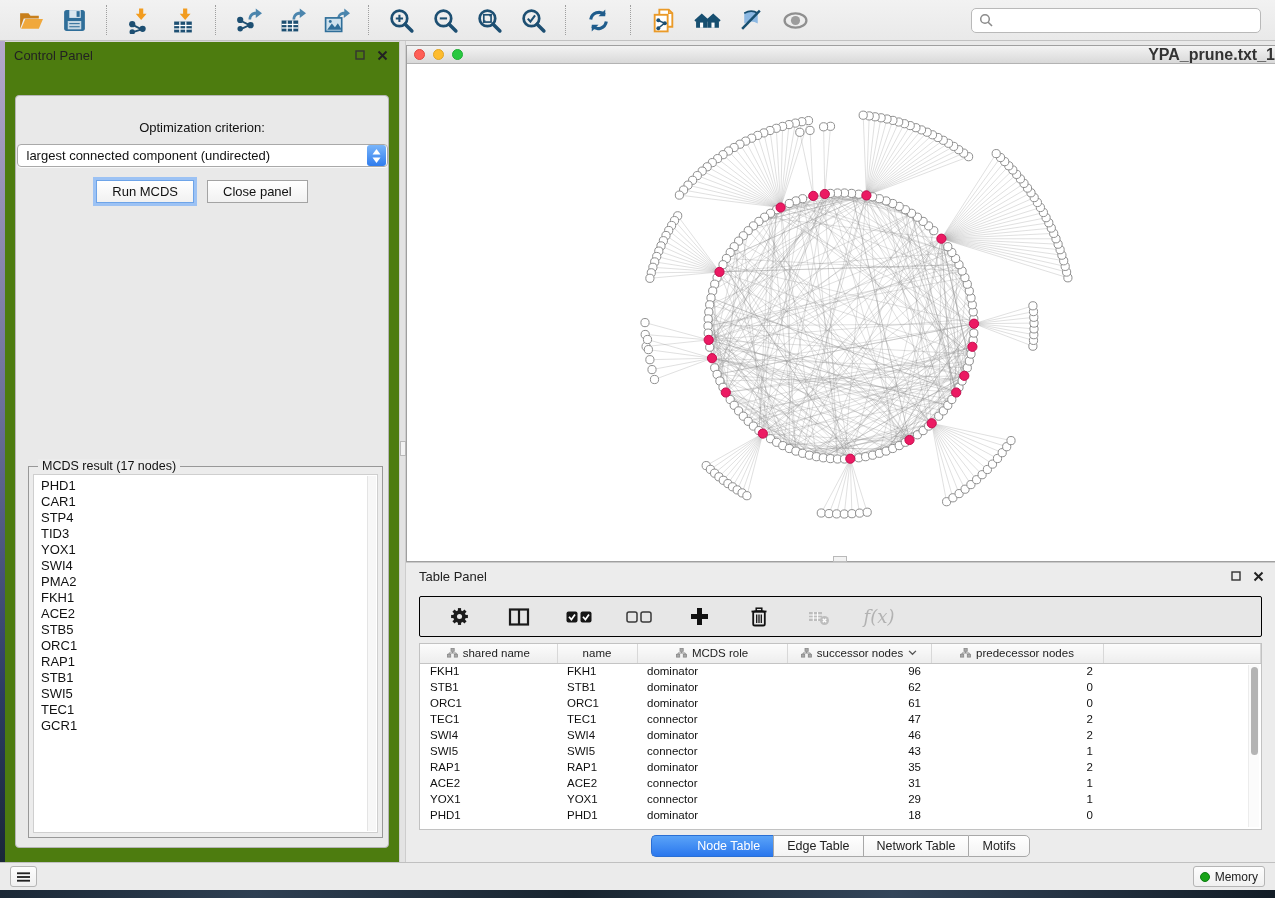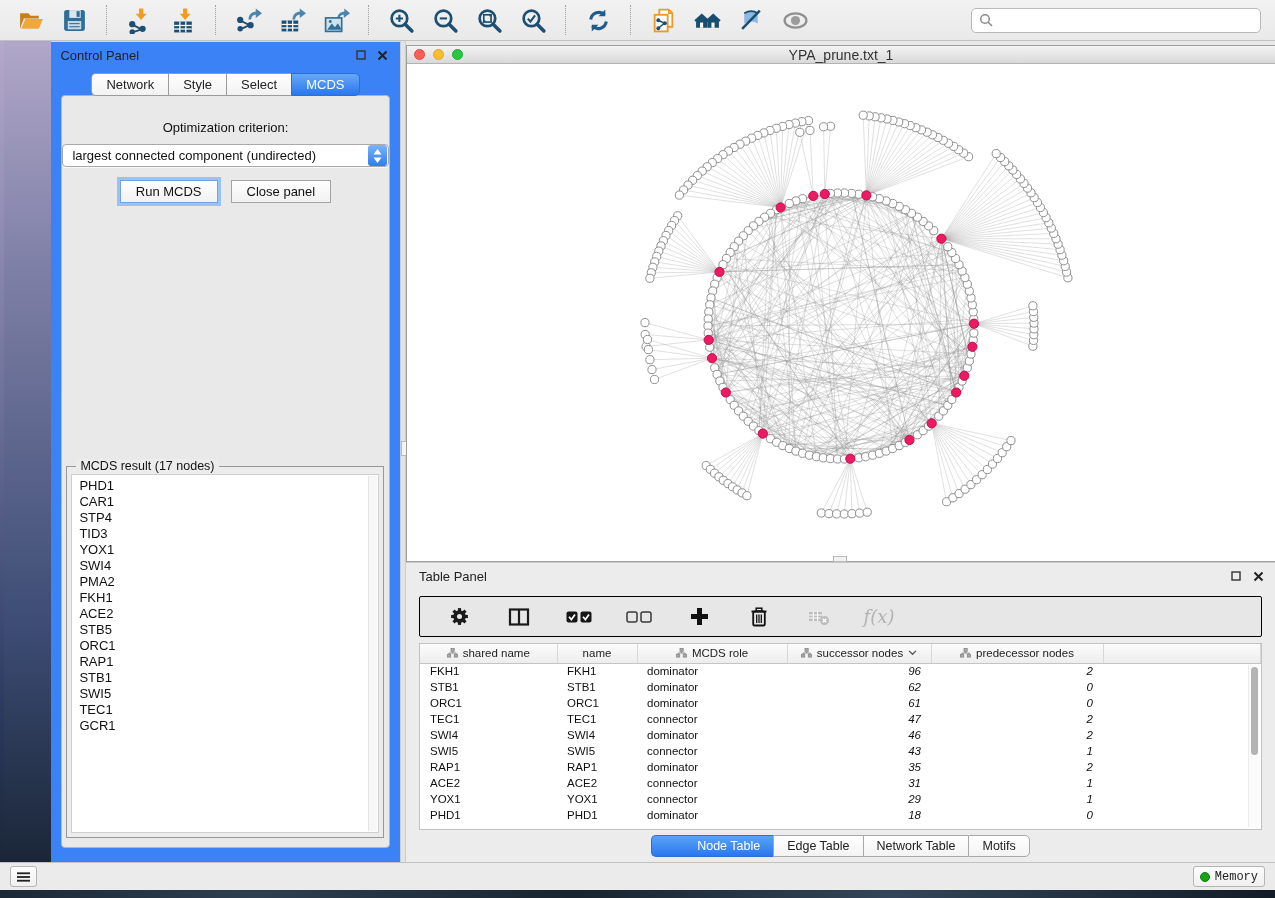--- a/index.html
+++ b/index.html
@@ -21,22 +21,22 @@
   .tspacer { flex:1; }
   .searchbox { width:290px; height:25px; background:#fff; border:1px solid #b9b9b9;
     border-radius:5px; display:flex; align-items:center; padding:0 7px; gap:5px; margin-right:4px; }
   .searchbox input { border:none; outline:none; flex:1; font-size:12px; font-family:"Liberation Sans",sans-serif; }
 
   
   .main { position:absolute; left:0; top:41px; width:1275px; height:821px; display:flex; }
   .wallstrip { width:5px; height:100%; }
 
   
-  .control-panel { width:394px; height:100%; background:#3b82f6; position:relative;
-    border-top:1px solid #d7d7d7;margin-left:47px; }
+  .control-panel { width:394px; height:100%; background:#4d7c0f; position:relative;
+    border-top:1px solid #d7d7d7; }
   .panel-header { height:26px; display:flex; align-items:center; padding:0 9px; }
   .panel-title { font-size:13px; color:#222; }
   .panel-hspacer { flex:1; }
   .ph-icon { width:16px; height:16px; display:flex; align-items:center; justify-content:center;
     cursor:pointer; margin-left:6px; }
   .cp-tabs { position:absolute; top:31px; left:0; width:100%; display:flex; justify-content:center; z-index:2; }
   .cp-tab { height:23px; padding:0 14px; background:linear-gradient(180deg,#ffffff,#f2f2f2);
     border:1px solid #9b9b9b; border-right:none; font-size:13px; display:flex; align-items:center;
     cursor:pointer; color:#222; }
   .cp-tab:first-child { border-radius:5px 0 0 5px; }
@@ -51,21 +51,21 @@
     box-shadow:0 1px 0 rgba(255,255,255,.7); }
   .mac-select .sel-text { flex:1; padding-left:9px; font-size:13px; color:#111; white-space:nowrap; overflow:hidden; }
   .sel-stepper { width:19px; height:21px; border-radius:3px; margin-right:1px;
     background:linear-gradient(180deg,#79b5fa,#2f7ced); display:flex; flex-direction:column;
     align-items:center; justify-content:center; gap:2px; }
   .btn-row { display:flex; justify-content:center; gap:13px; margin-top:13px; }
   .mac-btn { height:23px; padding:0 15px; font-size:13px; font-family:"Liberation Sans",sans-serif;
     background:linear-gradient(180deg,#ffffff,#f1f1f1); border:1px solid #a3a3a3; border-radius:0;
     cursor:pointer; color:#111; }
   .mac-btn.focused { box-shadow:0 0 0 3px rgba(115,173,250,.65); border-color:#6ea4e8; }
-  .groupbox { position:absolute; left:4px; right:5px; bottom:9px; height:372px;
+  .groupbox { position:absolute; left:12px; right:5px; bottom:9px; height:372px;
     border:1px solid #989898; background:#ececec; }
   .group-title { position:absolute; top:-8px; left:9px; background:#ececec; padding:0 4px;
     font-size:12.5px; color:#111; }
   .mcds-list { position:absolute; inset:7px 4px 4px 4px; background:#fff; border:1px solid #cfcfcf;
     overflow:hidden; }
   .mcds-track { position:absolute; top:1px; bottom:1px; right:1px; width:9px; background:#f7f7f7;
     border-left:1px solid #e4e4e4; }
   .mcds-item { font-size:13px; line-height:16px; padding-left:7px; color:#111; }
   .mcds-items { padding-top:3px; }
 
@@ -78,62 +78,62 @@
   
   .right-col { width:869px; height:100%; background:#e9e9e9; position:relative; display:flex; flex-direction:column; }
   .network-window { margin-top:4px; height:517px; border:1px solid #9f9f9f; border-right:none;
     display:flex; flex-direction:column; background:#fff; position:relative; }
   .net-titlebar { height:18px; background:linear-gradient(180deg,#f3f3f3,#d9d9d9);
     border-bottom:1px solid #b3b3b3; display:flex; align-items:center; padding:0 7px; position:relative; }
   .tl { width:11px; height:11px; border-radius:50%; margin-right:8px; cursor:pointer; }
   .tl-red { background:#ff5f57; border:1px solid #e1483f; }
   .tl-yellow { background:#febc2e; border:1px solid #e0a524; }
   .tl-green { background:#28c840; border:1px solid #1eae35; }
-  .net-title { position:absolute; left:0; right:0; text-align:center; font-size:14px; font-weight:normal; color:#333; }
+  .net-title { position:absolute; left:0; right:0; text-align:right; font-size:16px; font-weight:bold; color:#333; }
   .net-canvas { flex:1; background:#fff; position:relative; overflow:hidden; cursor:default; }
   .hsplit-handle { position:absolute; left:427px; top:515px; width:14px; height:6px;
     background:#f3f3f3; border:1px solid #b9b9b9; z-index:5; }
 
   
   .table-panel { flex:1; background:#ececec; border-top:1px solid #c9c9c9; position:relative; }
   .tp-toolbar { margin:7px 13px 0 13px; height:41px; background:#e7e7e7; border:1px solid #000000;
     border-radius:2px; display:flex; align-items:center; padding-left:17px; gap:16px; }
   .tpbtn { width:44px; height:34px; background:transparent; border:none; display:flex;
     align-items:center; justify-content:center; cursor:pointer; }
   .tpbtn.disabled { cursor:default; }
   .fx-label { font-size:18px; font-style:italic; font-family:"DejaVu Serif", serif; color:#b2b2b2; }
   .tablewrap { margin:6px 13px 0 13px; height:187px; border:1px solid #c2c2c2; background:#fff;
     position:relative; overflow:hidden; }
   table.ntable { border-collapse:collapse; width:100%; table-layout:fixed; }
   .ntable th { height:19px; background:linear-gradient(180deg,#fcfcfc,#ededed);
     border-bottom:1px solid #c4c4c4; border-right:1px solid #d8d8d8; font-weight:normal;
     font-size:11.5px; color:#222; text-align:center; overflow:hidden; white-space:nowrap; }
   .ntable th .th-inner { display:flex; align-items:center; justify-content:center; gap:5px; padding:0 4px; }
   .ntable td { height:16px; font-size:11.5px; color:#111; padding:0 10px; white-space:nowrap; overflow:hidden; }
-  .ntable td.num { text-align:right;font-style:italic; }
+  .ntable td.num { text-align:right; }
   .col-shared { width:137px; } .col-name { width:80px; } .col-role { width:150px; }
   .col-succ { width:144px; } .col-pred { width:172px; } .col-fill { width:auto; }
   .tscroll { position:absolute; top:21px; bottom:2px; right:2px; width:11px; background:#fbfbfb;
     border-left:1px solid #ececec; }
   .tscroll-thumb { position:absolute; top:2px; left:1.5px; width:7px; height:88px;
     background:#b4b4b4; border-radius:4px; }
   .tp-tabs { display:flex; justify-content:center; margin-top:5px; }
   .tp-tab { height:22px; padding:0 13px; background:linear-gradient(180deg,#ffffff,#f3f3f3);
     border:1px solid #a8a8a8; border-right:none; font-size:12.5px; display:flex; align-items:center;
     cursor:pointer; color:#222; }
   .tp-tab:first-child { border-radius:5px 0 0 5px;padding-left:45px; }
   .tp-tab:last-child { border-right:1px solid #a8a8a8; border-radius:0 5px 5px 0; }
   .tp-tab.active { background:linear-gradient(180deg,#5aa3f8,#2a77ee); color:#fff; border-color:#2a6fd4; }
 
   
   .status-bar { position:absolute; left:0; top:862px; width:1275px; height:28px; background:#ebebeb;
     border-top:1px solid #c0c0c0; display:flex; align-items:center; padding:0 10px; }
   .sb-btn { height:21px; background:linear-gradient(180deg,#fdfdfd,#f0f0f0); border:1px solid #b5b5b5;
     border-radius:3px; display:flex; align-items:center; justify-content:center; cursor:pointer;
-    padding:0 6px; gap:5px; font-size:12px; color:#222; font-family:Liberation Mono, monospace; }
+    padding:0 6px; gap:5px; font-size:12px; color:#222; font-family:Liberation Sans, sans-serif; }
   .memdot { width:10px; height:10px; border-radius:50%; background:#17a317; border:1px solid #0d7d12; }
 </style>
 </head>
 <body>
 
 <div class="desktop"></div>
 
 <div class="toolbar">
   <button class="tbtn">
     <svg viewBox="0 0 26 26">
@@ -296,26 +296,20 @@
       <span class="ph-icon">
         <svg width="10" height="10" viewBox="0 0 10 10">
             <rect x="1" y="1" width="8" height="8" fill="none" stroke="#333" stroke-width="1.4"></rect>
           </svg>
       </span>
       <span class="ph-icon">
         <svg width="11" height="11" viewBox="0 0 11 11">
             <path d="M1.5 1.5l8 8M9.5 1.5l-8 8" stroke="#222" stroke-width="2"></path>
           </svg>
       </span>
-    </div>
-    <div class="cp-tabs">
-      <div class="cp-tab">Network</div>
-      <div class="cp-tab">Style</div>
-      <div class="cp-tab">Select</div>
-      <div class="cp-tab active">MCDS</div>
     </div>
     <div class="cp-pane">
       <div class="opt-label">Optimization criterion:</div>
       <div class="select-row">
         <div class="mac-select">
           <span class="sel-text">largest connected component (undirected)</span>
           <span class="sel-stepper">
             <svg width="9" height="6" viewBox="0 0 9 6">
                 <path d="M4.5 0L8.5 5.5H0.5z" fill="#fff"></path>
               </svg>

